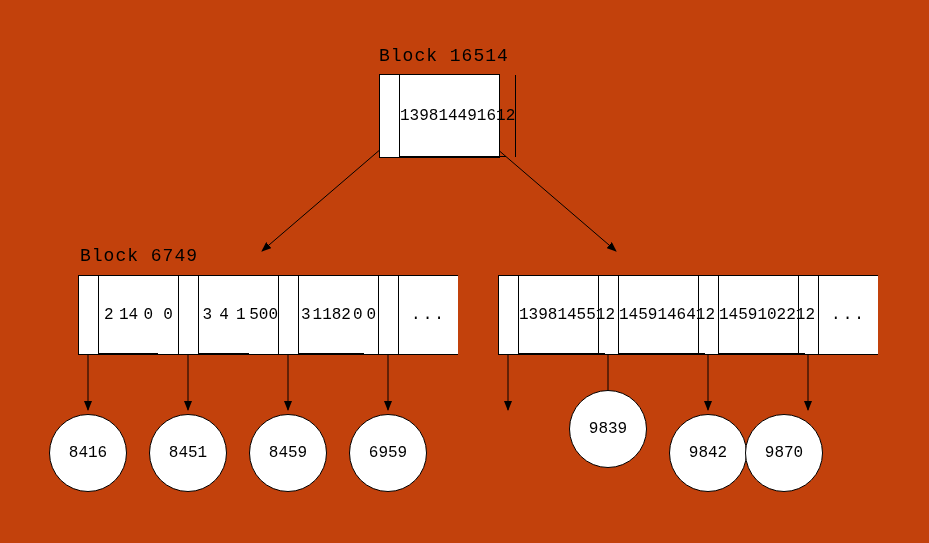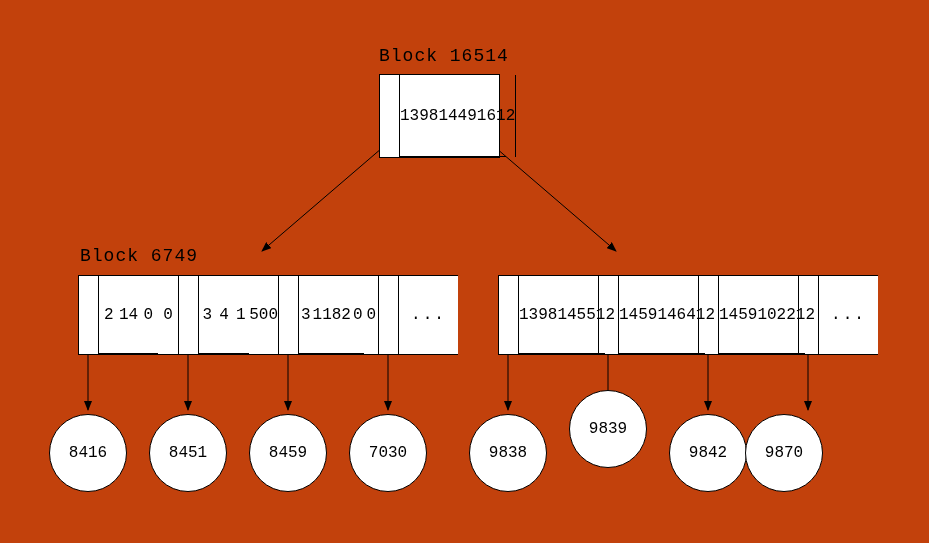--- a/index.html
+++ b/index.html
@@ -173,20 +173,19 @@
       <div class="cell">1</div>
       <div class="cell">2</div>
     </div>
     <div class="ptr-cell"></div>
     <div class="dots-region">...</div>
   </div>
 
   <div class="leaf" style="left:49px;  top:414px;">8416</div>
   <div class="leaf" style="left:149px; top:414px;">8451</div>
   <div class="leaf" style="left:249px; top:414px;">8459</div>
-  <div class="leaf" style="left:349px; top:414px;">7030</div>
+  <div class="leaf" style="left:349px; top:414px;">6959</div>
 
-  <div class="leaf" style="left:469px; top:414px;">9838</div>
   <div class="leaf" style="left:569px; top:390px;">9839</div>
   <div class="leaf" style="left:669px; top:414px;">9842</div>
   <div class="leaf" style="left:745px; top:414px;">9870</div>
 
 </div>
 
 </body></html>

